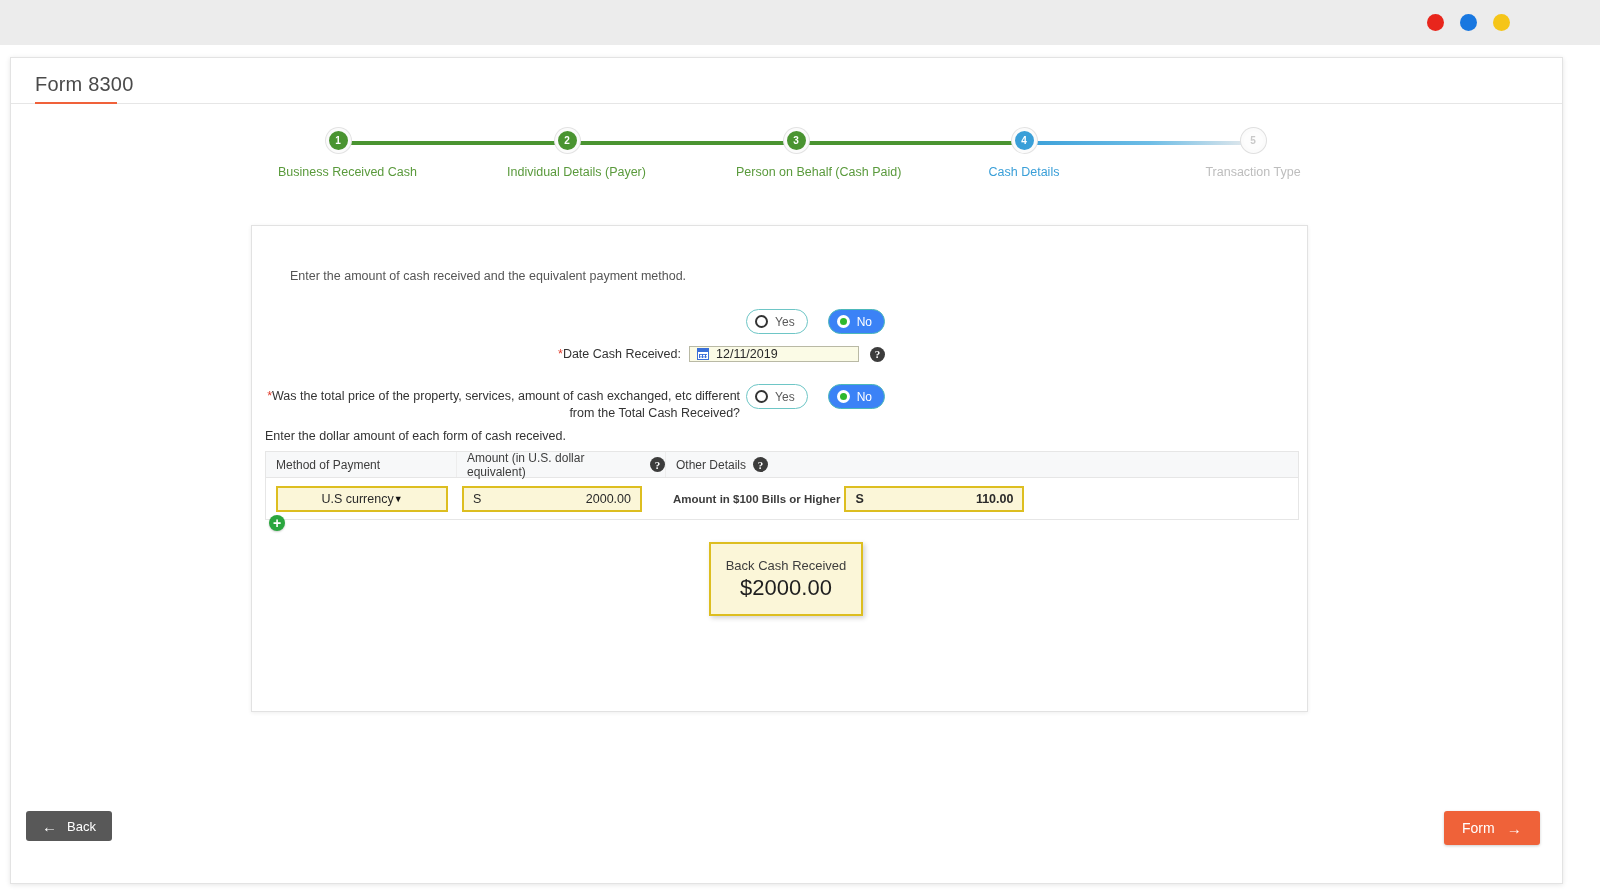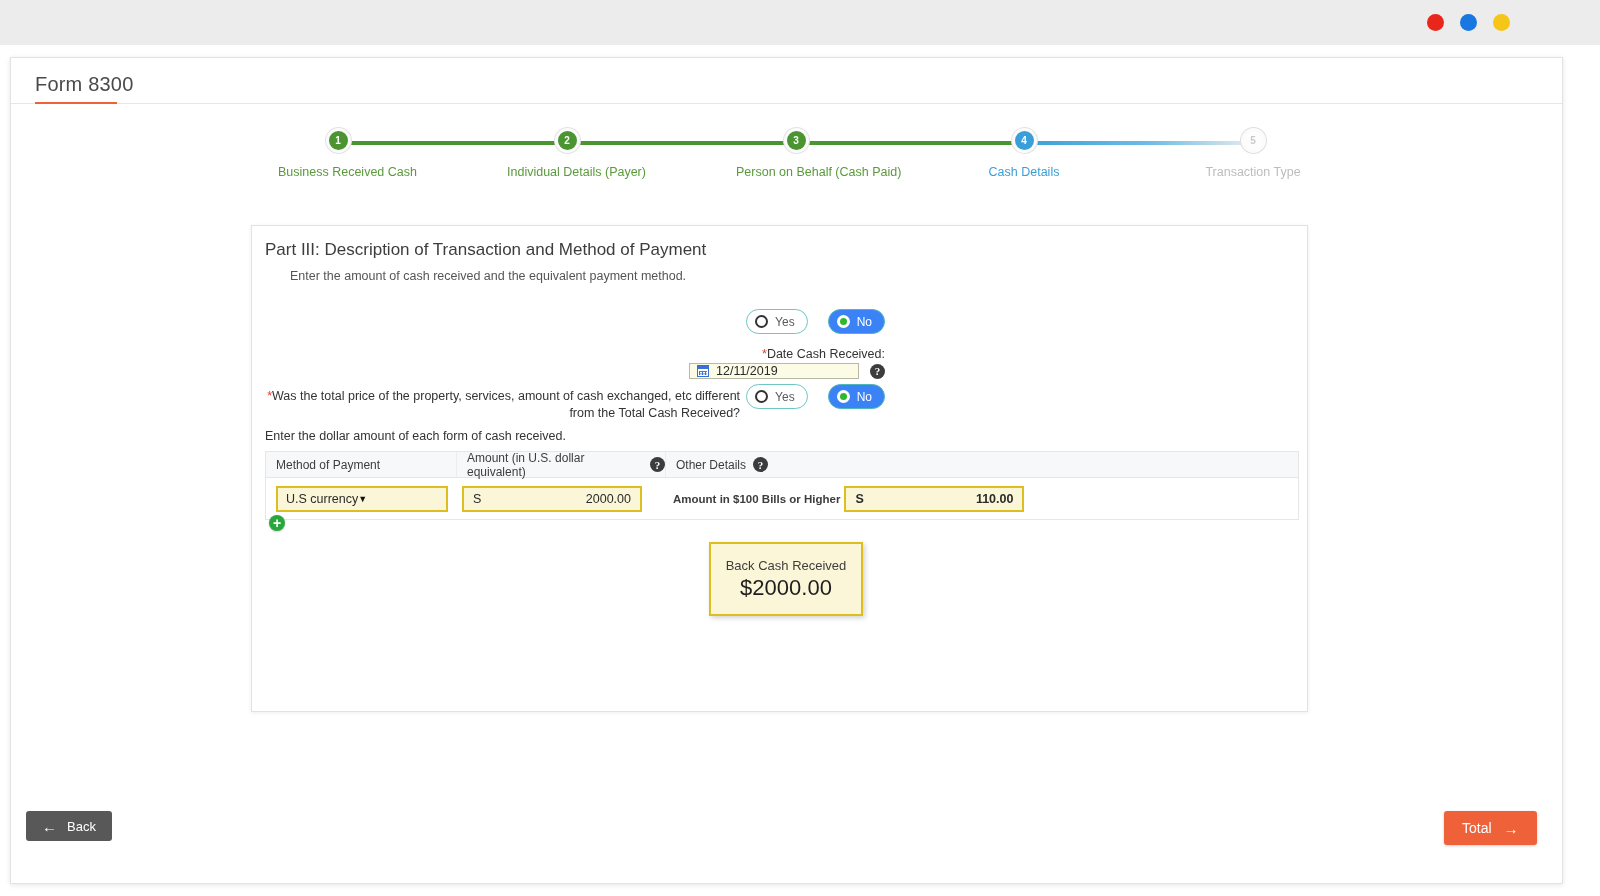--- a/index.html
+++ b/index.html
@@ -171,21 +171,21 @@
   .th-3 { flex: 1; border-left: 1px solid #ededed; }
 
   .tbl-row { display: flex; height: 42px; align-items: center; border-bottom: 1px solid #e6e6e6; }
   .td-1 { width: 190px; padding-left: 10px; }
   .td-2 { width: 209px; padding-left: 6px; }
   .td-3 { flex: 1; display: flex; align-items: center; padding-left: 8px; font-weight: bold; }
 
   .sel {
     width: 172px; height: 26px;
     background: #fbf6d8; border: 2px solid #ddbe20;
-    display: flex; align-items: center; justify-content: flex-start;
+    display: flex; align-items: center; justify-content: center;
     padding: 0 8px; font-size: 12.5px; color: #2a2a2a;
   }
   .caret { font-size: 9px; color: #111; }
 
   .money {
     width: 180px; height: 26px;
     background: #fbf6d8; border: 2px solid #ddbe20;
     display: flex; align-items: center; justify-content: space-between;
     padding: 0 9px; font-size: 12.5px; color: #2a2a2a;
   }
@@ -270,39 +270,38 @@
       <div class="step-label l-active">Cash Details</div>
     </div>
     <div class="step" style="left:1242px;">
       <div class="step-bubble b-todo">5</div>
       <div class="step-label l-todo">Transaction Type</div>
     </div>
   </div>
 
   <div class="panel">
 
-    <div class="panel-title">Part III: Description of Transaction and Method of Payment</div>
     <div class="panel-sub">Enter the amount of cash received and the equivalent payment method.</div>
 
     <div class="q-row" style="left:13px; top:83px; width:620px; justify-content:flex-end;">
       <div class="toggle-group">
         <div class="tg tg-off">
           <span class="radio"></span>
           <span>Yes</span>
         </div>
         <div class="tg tg-on">
           <span class="radio radio-on">
               <span class="radio-dot"></span>
             </span>
           <span>No</span>
         </div>
       </div>
     </div>
 
-    <div class="q-row" style="left:13px; top:120px; width:620px; justify-content:flex-end; align-items:flex-end;flex-direction:column;">
+    <div class="q-row" style="left:13px; top:120px; width:620px; justify-content:flex-end; align-items:flex-start;">
       <div class="q-label" style="padding-top:0;">
         <span class="req">*</span><span>Date Cash Received:</span>
       </div>
       <div class="date-wrap">
         <div class="date-field">
           <span class="cal-icon"></span>
           <span>12/11/2019</span>
         </div>
         <span class="help-icon" style="margin-left:11px;">?</span>
       </div>
@@ -374,17 +373,17 @@
     </div>
 
   </div>
 
   <div class="btn-back">
     <span class="arrow">←</span>
     <span>Back</span>
   </div>
 
   <div class="btn-next">
-    <span>Total</span>
+    <span>Form</span>
     <span class="arrow">→</span>
   </div>
 
 </div>
 
 </body></html>

